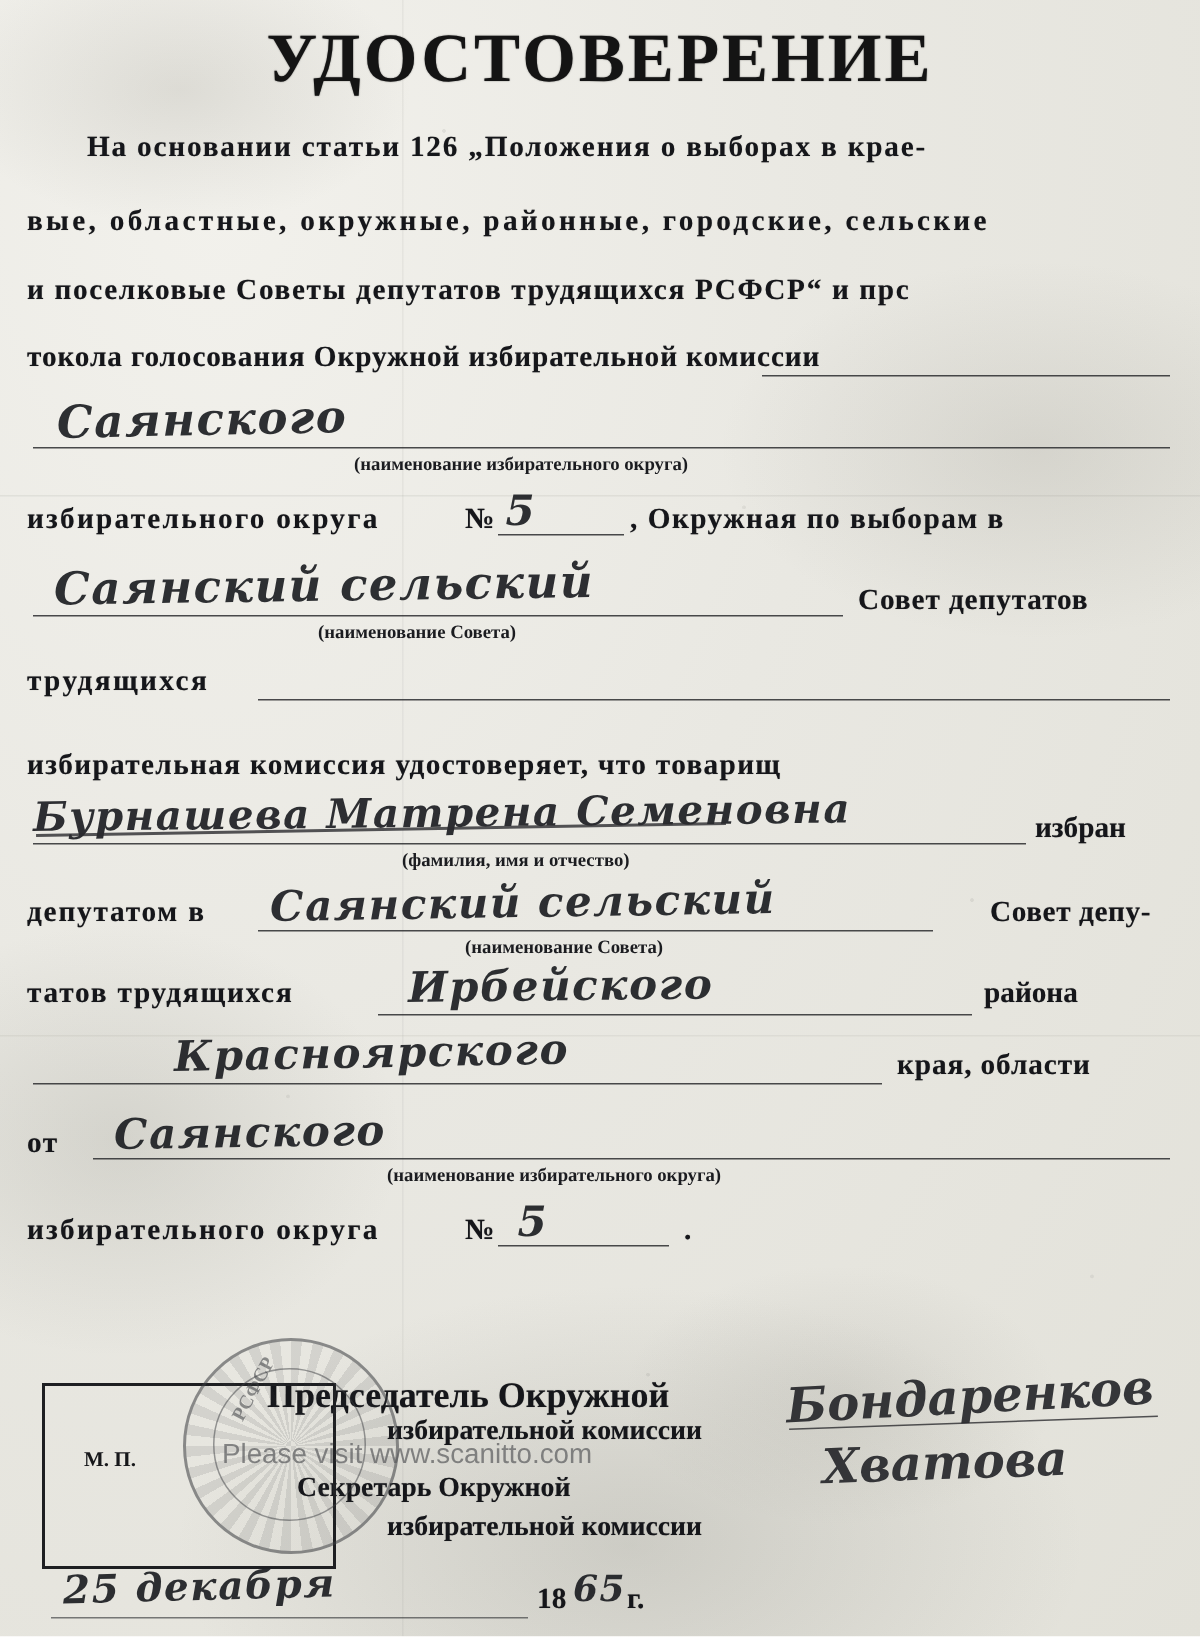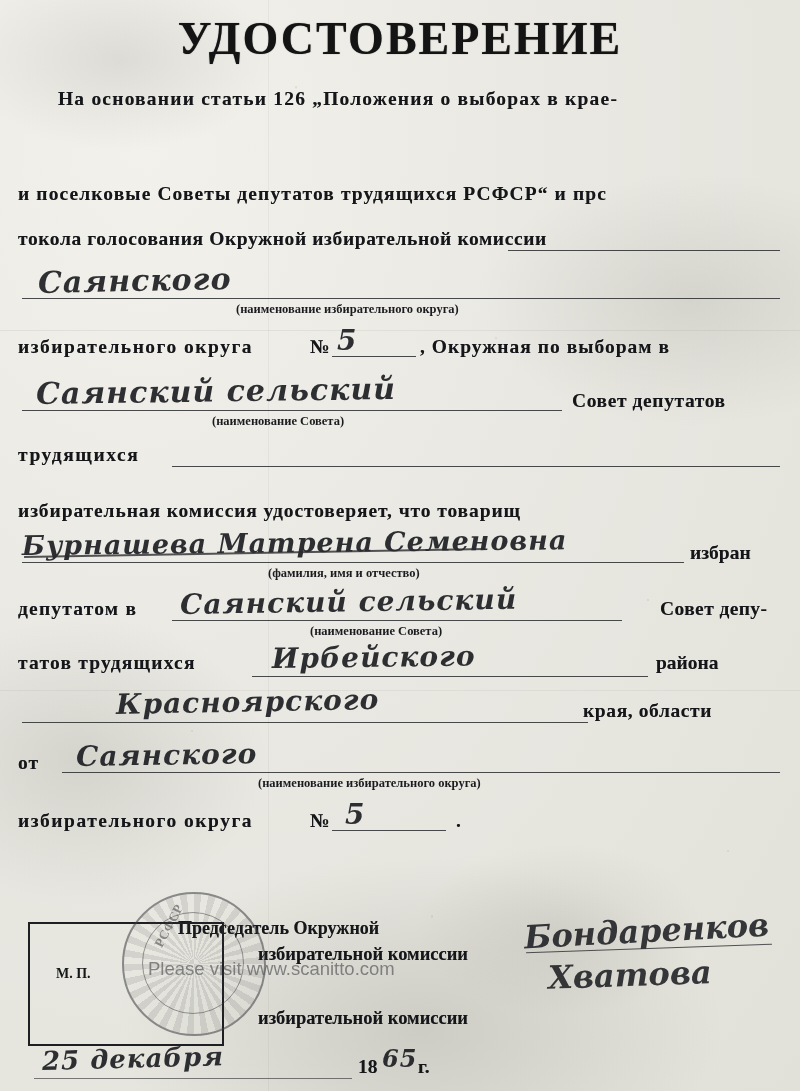--- a/index.html
+++ b/index.html
@@ -164,20 +164,21 @@
 
   <div class="fold" style="left:0;top:330px;width:800px;height:1px;opacity:.5;"></div>
   <div class="fold" style="left:0;top:690px;width:800px;height:1px;opacity:.45;"></div>
   <div class="fold" style="left:268px;top:0;width:1px;height:1091px;opacity:.35;"></div>
 
   <div class="layer">
 
     <div class="abs doc-title">УДОСТОВЕРЕНИЕ</div>
 
     <div class="abs body-line" style="left:58px; top:88px; letter-spacing:1.2px;">На основании статьи 126 „Положения о выборах в крае-</div>
+    <div class="abs body-line" style="left:18px; top:137px; letter-spacing:2.2px;">вые, областные, окружные, районные, городские, сельские</div>
     <div class="abs body-line" style="left:18px; top:183px; letter-spacing:1.1px;">и поселковые Советы депутатов трудящихся РСФСР“ и прс</div>
     <div class="abs body-line" style="left:18px; top:228px; letter-spacing:0.6px;">токола голосования Окружной избирательной комиссии</div>
     <div class="rule" style="left:508px; top:250px; width:272px;"></div>
 
     <div class="rule" style="left:22px; top:298px; width:758px;"></div>
     <div class="hand lg" style="left:38px; top:265px; transform: rotate(-1.2deg);">Саянского</div>
     <div class="abs caption" style="left:236px; top:302px;">(наименование избирательного округа)</div>
 
     <div class="abs body-line" style="left:18px; top:336px; letter-spacing:1.5px;">избирательного округа</div>
     <div class="abs body-line" style="left:310px; top:336px;">№</div>
@@ -207,35 +208,36 @@
     <div class="abs body-line" style="left:632px; top:598px; letter-spacing:0.4px;margin-left:28px;">Совет депу-</div>
     <div class="abs caption" style="left:310px; top:624px;">(наименование Совета)</div>
 
     <div class="abs body-line" style="left:18px; top:652px; letter-spacing:1.2px;">татов трудящихся</div>
     <div class="rule" style="left:252px; top:676px; width:396px;"></div>
     <div class="hand md" style="left:272px; top:642px; transform: rotate(-0.7deg);">Ирбейского</div>
     <div class="abs body-line" style="left:656px; top:652px;">района</div>
 
     <div class="rule" style="left:22px; top:722px; width:566px;"></div>
     <div class="hand md" style="left:116px; top:688px; transform: rotate(-1.1deg);">Красноярского</div>
-    <div class="abs body-line" style="left:583px; top:700px; letter-spacing:0.6px;font-family:Liberation Serif, serif;">края, области</div>
+    <div class="abs body-line" style="left:598px; top:700px; letter-spacing:0.6px;font-family:Liberation Serif, serif;">края, области</div>
 
     <div class="abs body-line" style="left:18px; top:752px; letter-spacing:1px;">от</div>
     <div class="rule" style="left:62px; top:772px; width:718px;"></div>
     <div class="hand md" style="left:76px; top:740px; transform: rotate(-0.9deg);">Саянского</div>
     <div class="abs caption" style="left:258px; top:776px;">(наименование избирательного округа)</div>
 
     <div class="abs body-line" style="left:18px; top:810px; letter-spacing:1.5px;">избирательного округа</div>
     <div class="abs body-line" style="left:310px; top:810px;">№</div>
     <div class="hand md" style="left:345px; top:798px;">5</div>
     <div class="rule" style="left:332px; top:830px; width:114px;"></div>
     <div class="abs body-line" style="left:456px; top:810px;">.</div>
 
-    <div class="abs body-line" style="left:178px; top:918px; font-size:18px;">Председатель Окружной</div>
+    <div class="abs body-line" style="left:178px; top:918px; font-size:24px;">Председатель Окружной</div>
     <div class="abs body-line" style="left:258px; top:944px; font-size:18.5px;">избирательной комиссии</div>
+    <div class="abs body-line" style="left:198px; top:982px; font-size:18.5px;">Секретарь Окружной</div>
     <div class="abs body-line" style="left:258px; top:1008px; font-size:18.5px;">избирательной комиссии</div>
 
     <div class="sig" style="left:524px; top:912px; font-size:32px; transform: rotate(-3deg);">Бондаренков</div>
     <div class="strike" style="left:526px; top:948px; width:246px; transform: rotate(-2deg); border-bottom-width:1.5px;"></div>
     <div class="sig" style="left:548px; top:956px; font-size:32px; transform: rotate(-2deg);">Хватова</div>
 
     <div class="stamp-box" style="left:28px; top:922px; width:192px; height:120px;"></div>
     <div class="stamp-circle" style="left:122px; top:892px; width:140px; height:140px;"></div>
     <div class="stamp-circle inner" style="left:142px; top:912px; width:100px; height:100px;"></div>
     <div class="abs" style="left:146px; top:918px; font-family:'Liberation Serif', serif; font-size:13px; font-weight:bold; color:#3c3e42; opacity:.55; transform: rotate(-62deg);">РСФСР</div>

